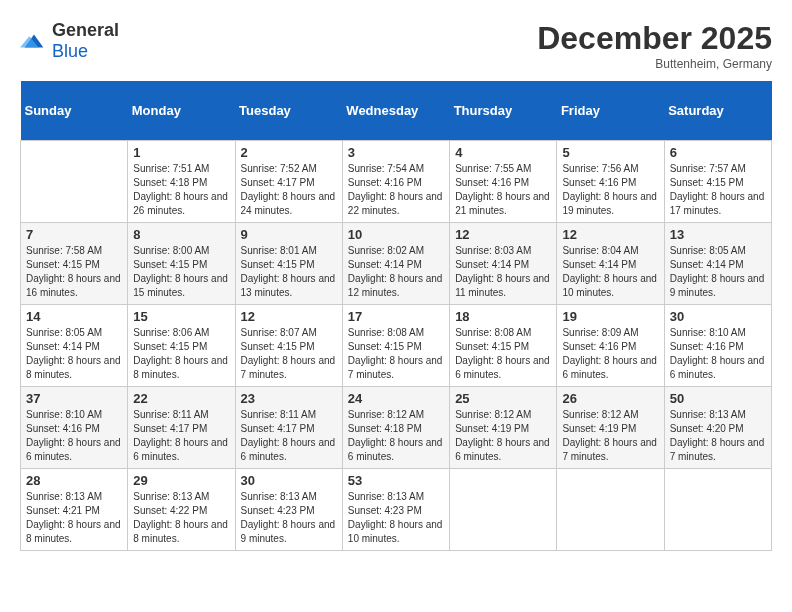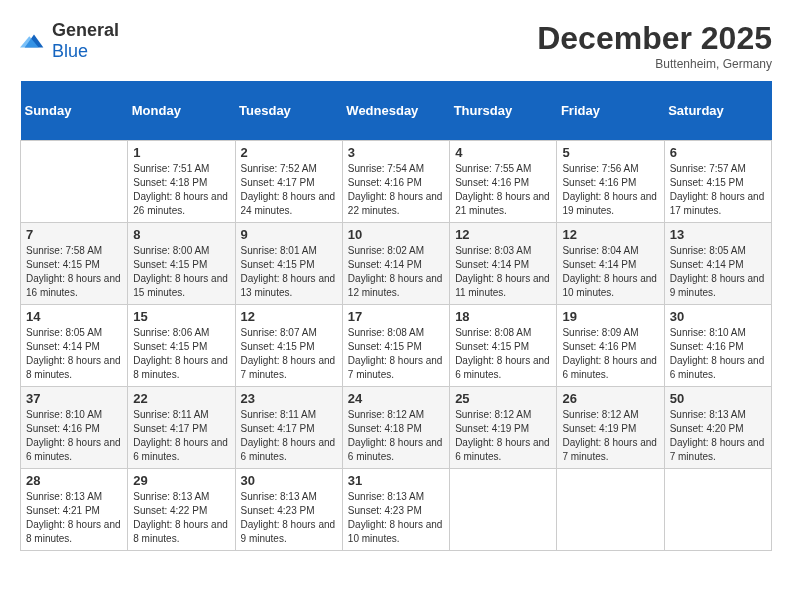--- a/index.html
+++ b/index.html
@@ -249,21 +249,21 @@
         </td>
         <td>
           <span class="day-num">29</span>
           <div class="day-info">Sunrise: 8:13 AM<br>Sunset: 4:22 PM<br>Daylight: 8 hours and 8 minutes.</div>
         </td>
         <td>
           <span class="day-num">30</span>
           <div class="day-info">Sunrise: 8:13 AM<br>Sunset: 4:23 PM<br>Daylight: 8 hours and 9 minutes.</div>
         </td>
         <td>
-          <span class="day-num">31</span>
+          <span class="day-num">53</span>
           <div class="day-info">Sunrise: 8:13 AM<br>Sunset: 4:23 PM<br>Daylight: 8 hours and 10 minutes.</div>
         </td>
         <td class="empty"></td>
         <td class="empty"></td>
         <td class="empty"></td>
       </tr>
     </tbody>
 </table>
 
 </body></html>

